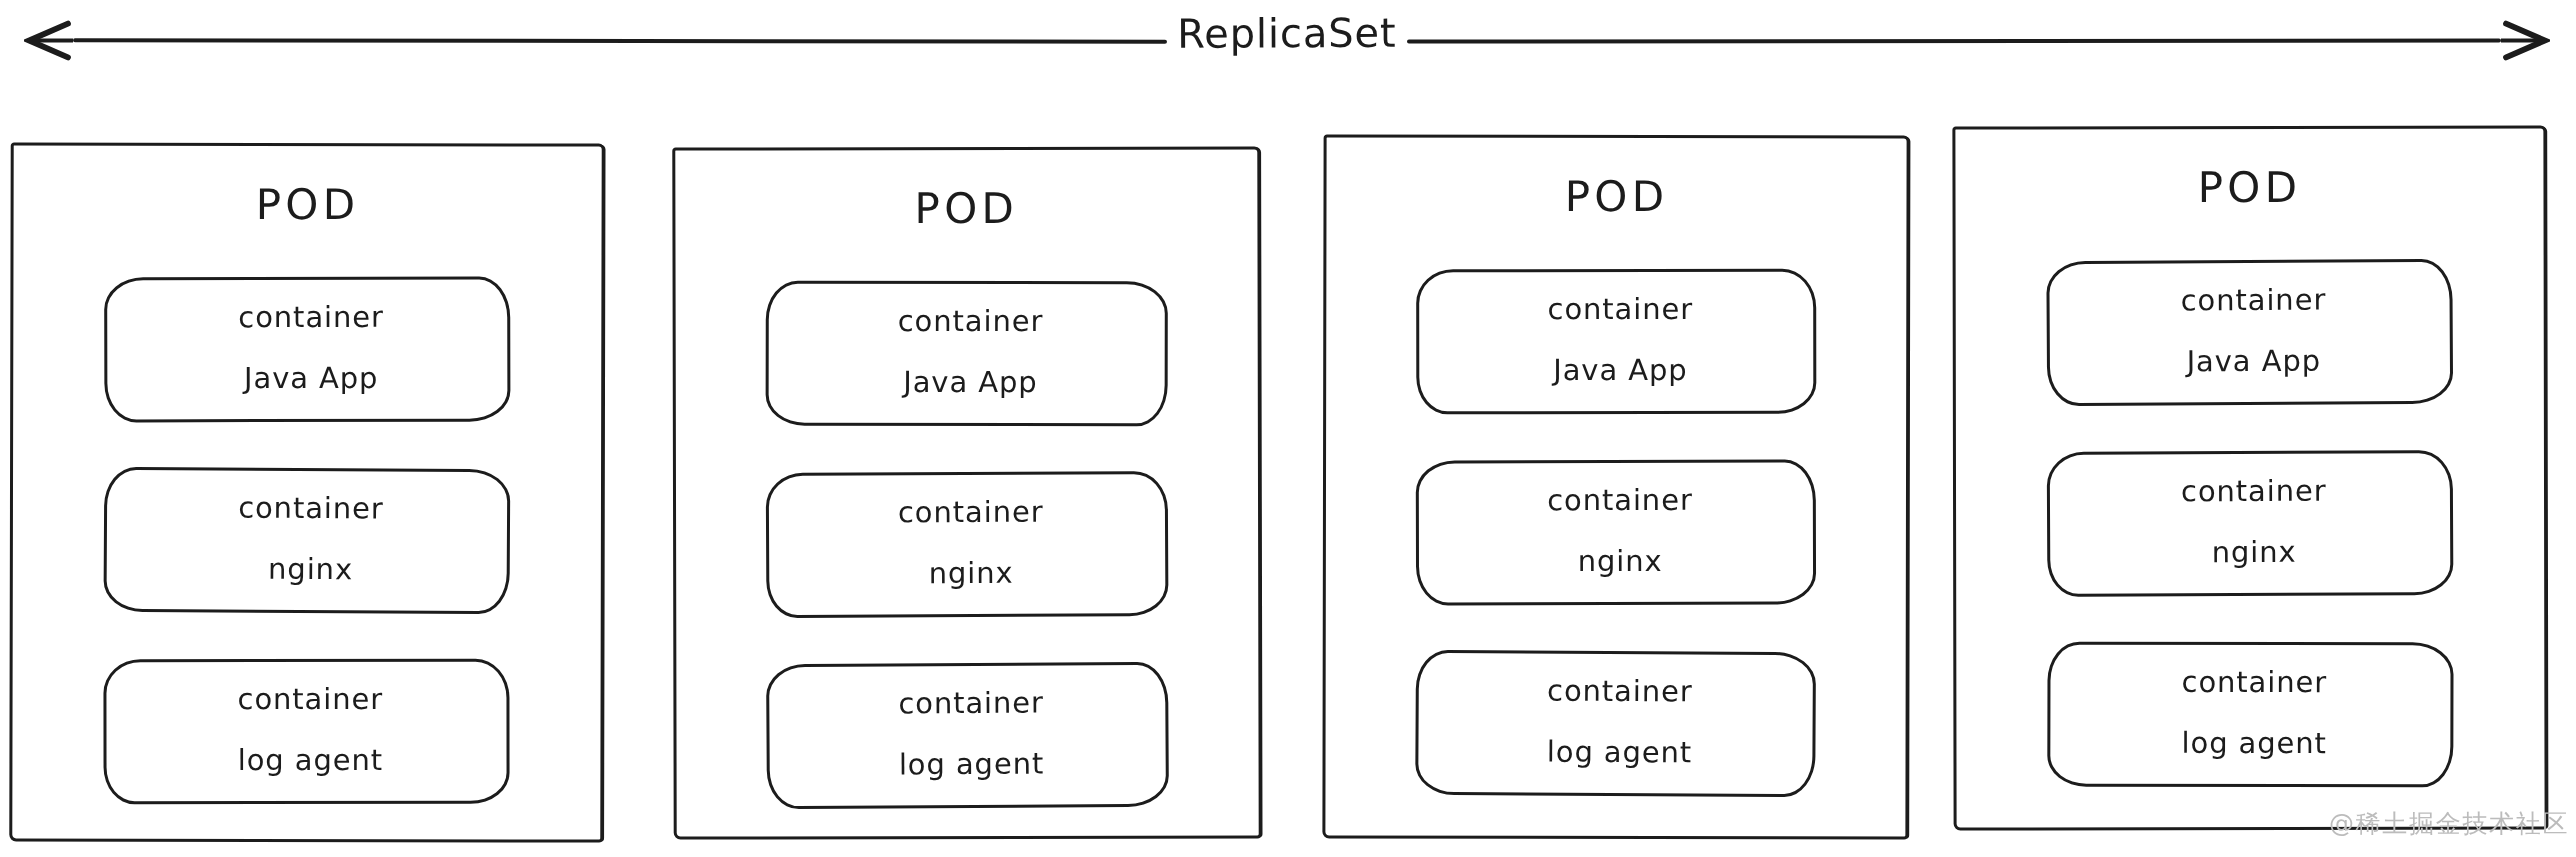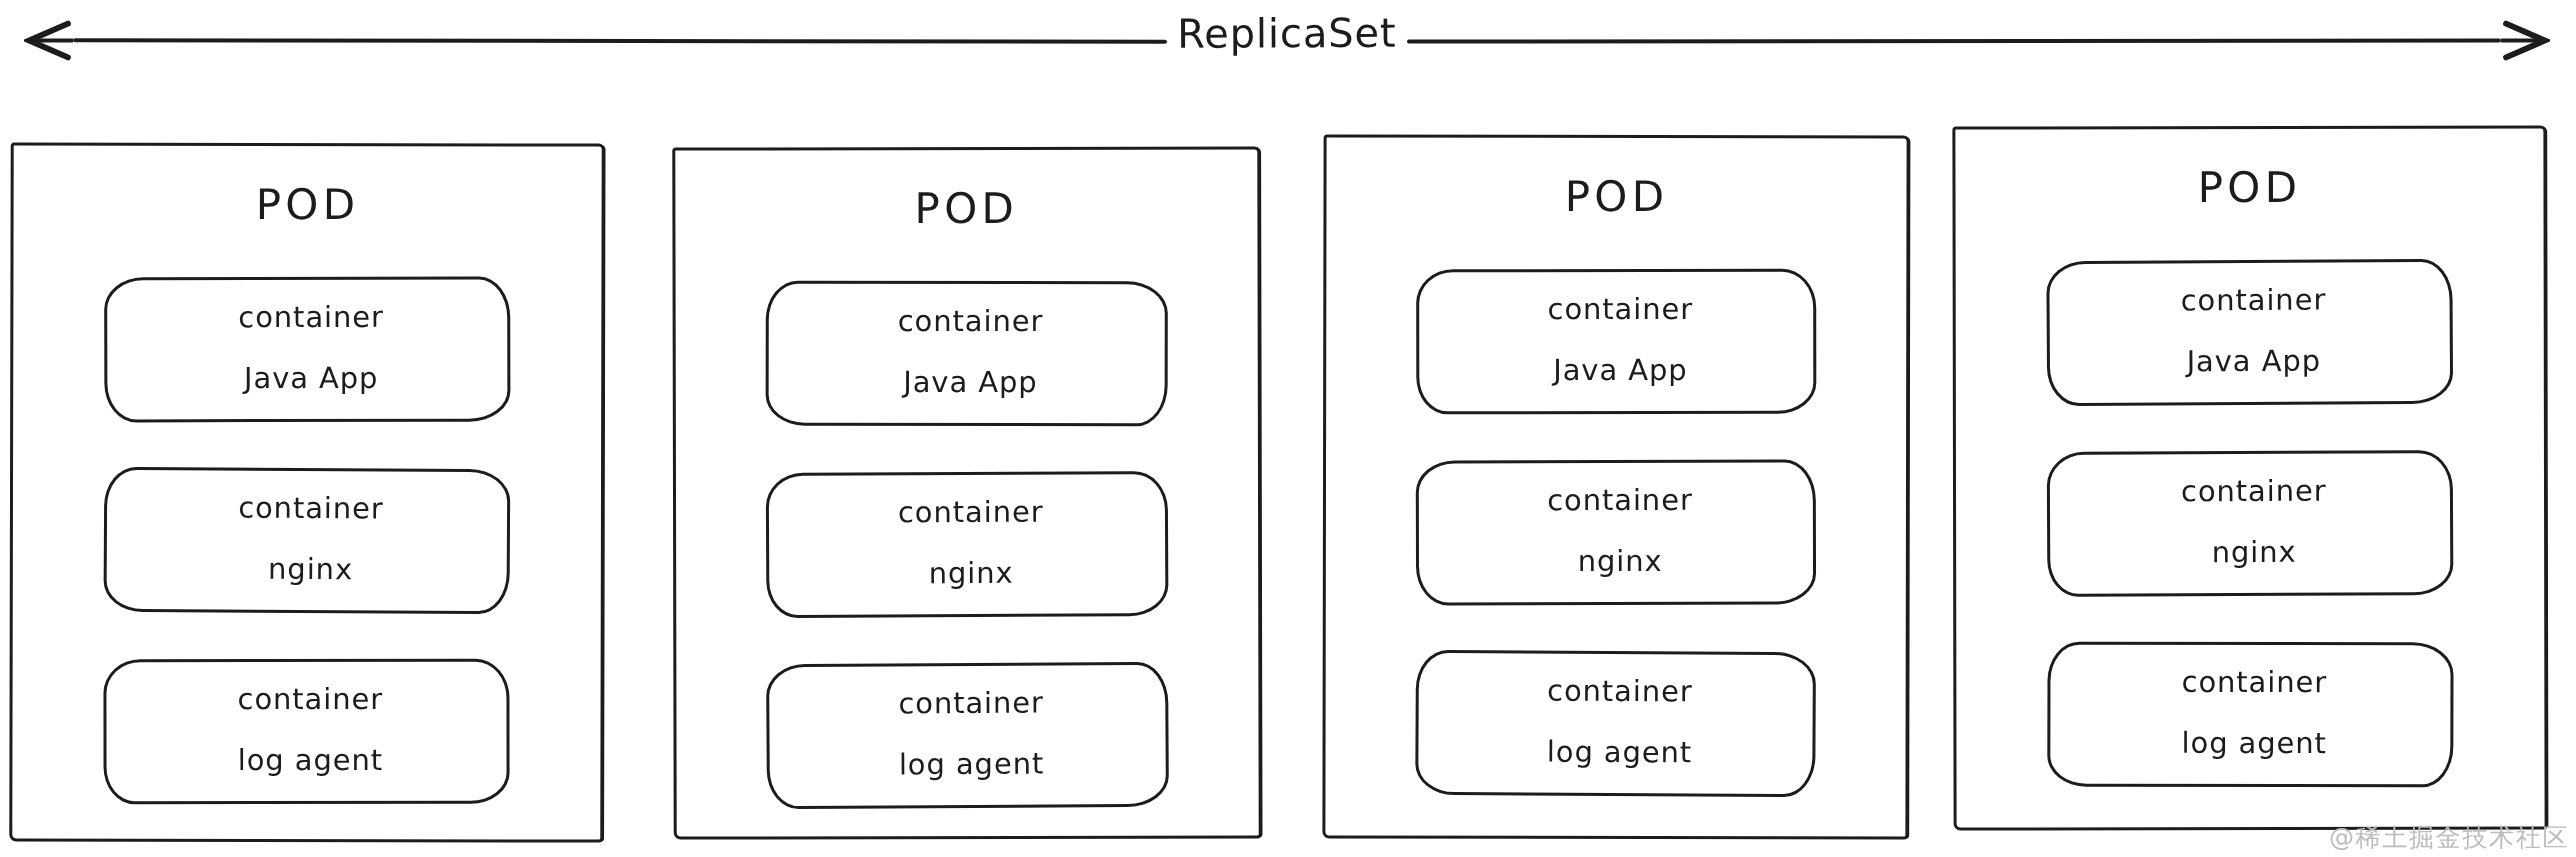--- a/index.html
+++ b/index.html
@@ -70,21 +70,21 @@
     display:flex;flex-direction:column;justify-content:space-between;align-items:center;
     padding:20.4px 10.2px 24px;
   }
   .container-box.r1{border-radius:39px 31px 41px 32px / 32px 41px 31px 39px;transform:rotate(-0.25deg);}
   .container-box.r2{border-radius:32px 41px 31px 39px / 39px 32px 41px 31px;transform:rotate(0.22deg);}
   .container-box.r3{border-radius:37px 34px 39px 31px / 34px 39px 31px 37px;transform:rotate(-0.18deg);}
   .container-type,.container-name{font-size:29px;letter-spacing:0.9px;white-space:nowrap;margin-left:8px;}
 
   
   .watermark{
-    position:absolute;right:6.8px;bottom:4px;
+    position:absolute;right:6.8px;bottom:18px;
     font-size:25px;color:var(--watermark);
     letter-spacing:1.7px;
   }
 </style>
 </head>
 <body>
 
 <div class="arrow-row">
   <svg class="arrow-head" width="49" height="43" viewBox="0 0 58 50">
     <polyline points="52,5 6,25 52,45" fill="none" stroke="var(--stroke)" stroke-width="7" stroke-linecap="round" stroke-linejoin="miter"></polyline>

